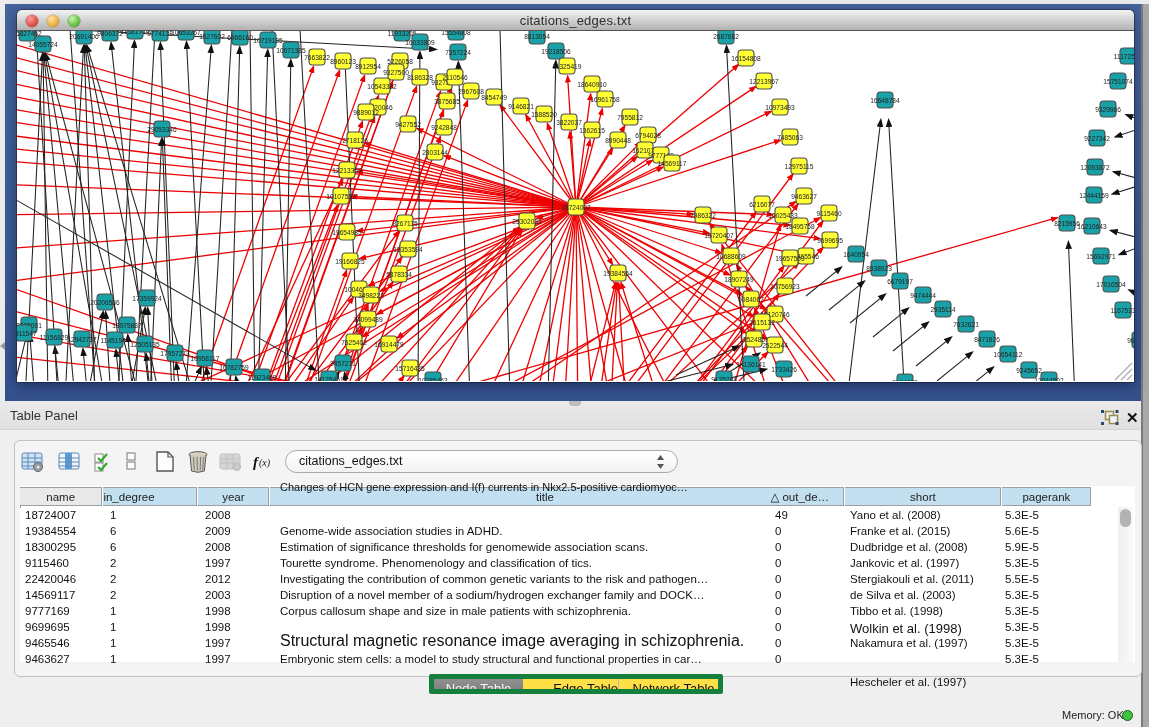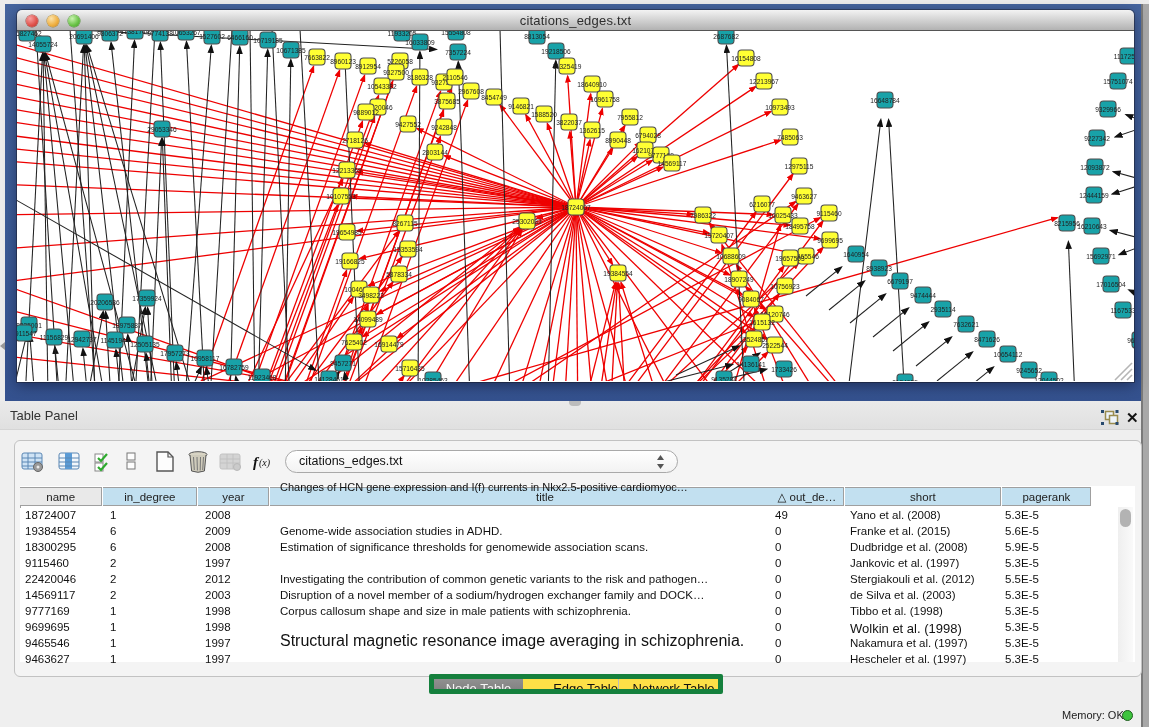--- a/index.html
+++ b/index.html
@@ -591,24 +591,24 @@
 </svg>
 
 <div style="position:absolute;left:285px;top:450px;width:393px;height:23px;background:linear-gradient(180deg,#ffffff,#f2f2f2);border:1px solid #a9a9a9;border-radius:12px;font-size:12.5px;line-height:21px;color:#111;padding-left:13px">citations_edges.txt
   <svg width="9" height="14" viewBox="0 0 9 14" style="position:absolute;right:12px;top:4px">
    <path d="M4.5 0 L8 5 L1 5 z" fill="#555"></path>
         <path d="M4.5 14 L8 9 L1 9 z" fill="#555"></path>
   </svg>
 </div>
 <div style="position:absolute;left:20px;top:487px;width:1px;height:21px;background:#9f9f9f"></div>
     <div style="position:absolute;left:20px;top:487px;width:82.4px;height:19px;background:#e9e9e9;border:1px solid #9f9f9f;border-left:none;font-size:11.5px;text-align:center;line-height:19px;color:#222">name</div>
-    <div style="position:absolute;left:103.4px;top:487px;width:94.0px;height:19px;background:#c2e0f0;border:1px solid #9f9f9f;border-left:none;font-size:11.5px;text-align:center;line-height:19px;color:#222">in_degree</div>
+    <div style="position:absolute;left:103.4px;top:487px;width:94.0px;height:19px;background:#c2e0f0;border:1px solid #9f9f9f;border-left:none;font-size:11.5px;text-align:left;line-height:19px;color:#222">in_degree</div>
     <div style="position:absolute;left:198.4px;top:487px;width:71.0px;height:19px;background:#c2e0f0;border:1px solid #9f9f9f;border-left:none;font-size:11.5px;text-align:center;line-height:19px;color:#222">year</div>
     <div style="position:absolute;left:270.4px;top:487px;width:550px;height:19px;background:#c2e0f0;border:1px solid #9f9f9f;border-left:none;font-size:11.5px;text-align:center;line-height:19px;color:#222">title</div>
-    <div style="position:absolute;left:770.4px;top:487px;width:74.0px;height:19px;background:#c2e0f0;border:1px solid #9f9f9f;border-left:none;font-size:11.5px;text-align:center;line-height:19px;color:#222">△ out_de…</div>
+    <div style="position:absolute;left:770.4px;top:487px;width:74.0px;height:19px;background:#c2e0f0;border:1px solid #9f9f9f;border-left:none;font-size:11.5px;line-height:19px;color:#222">△ out_de…</div>
     <div style="position:absolute;left:845.4px;top:487px;width:156.0px;height:19px;background:#c2e0f0;border:1px solid #9f9f9f;border-left:none;font-size:11.5px;text-align:center;line-height:19px;color:#222">short</div>
     <div style="position:absolute;left:1002.4px;top:487px;width:89.0px;height:19px;background:#c2e0f0;border:1px solid #9f9f9f;border-left:none;font-size:11.5px;text-align:center;line-height:19px;color:#222">pagerank</div>
     <div style="position:absolute;left:25px;top:509px;font-size:11.5px;color:#111;white-space:nowrap">18724007</div>
     <div style="position:absolute;left:110px;top:509px;font-size:11.5px;color:#111;white-space:nowrap">1</div>
     <div style="position:absolute;left:205px;top:509px;font-size:11.5px;color:#111;white-space:nowrap">2008</div>
     <div style="position:absolute;left:280px;top:481px;font-size:11px;color:#111;white-space:nowrap">Changes of HCN gene expression and I(f) currents in Nkx2.5-positive cardiomyoc…</div>
     <div style="position:absolute;left:775px;top:509px;font-size:11.5px;color:#111;white-space:nowrap">49</div>
     <div style="position:absolute;left:850px;top:509px;font-size:11.5px;color:#111;white-space:nowrap">Yano et al. (2008)</div>
     <div style="position:absolute;left:1005px;top:509px;font-size:11.5px;color:#111;white-space:nowrap">5.3E-5</div>
     <div style="position:absolute;left:25px;top:525px;font-size:11.5px;color:#111;white-space:nowrap">19384554</div>
@@ -621,29 +621,30 @@
     <div style="position:absolute;left:25px;top:541px;font-size:11.5px;color:#111;white-space:nowrap">18300295</div>
     <div style="position:absolute;left:110px;top:541px;font-size:11.5px;color:#111;white-space:nowrap">6</div>
     <div style="position:absolute;left:205px;top:541px;font-size:11.5px;color:#111;white-space:nowrap">2008</div>
     <div style="position:absolute;left:280px;top:541px;font-size:11.5px;color:#111;white-space:nowrap">Estimation of significance thresholds for genomewide association scans.</div>
     <div style="position:absolute;left:775px;top:541px;font-size:11.5px;color:#111;white-space:nowrap">0</div>
     <div style="position:absolute;left:850px;top:541px;font-size:11.5px;color:#111;white-space:nowrap">Dudbridge et al. (2008)</div>
     <div style="position:absolute;left:1005px;top:541px;font-size:11.5px;color:#111;white-space:nowrap">5.9E-5</div>
     <div style="position:absolute;left:25px;top:557px;font-size:11.5px;color:#111;white-space:nowrap">9115460</div>
     <div style="position:absolute;left:110px;top:557px;font-size:11.5px;color:#111;white-space:nowrap">2</div>
     <div style="position:absolute;left:205px;top:557px;font-size:11.5px;color:#111;white-space:nowrap">1997</div>
+    <div style="position:absolute;left:280px;top:557px;font-size:11.5px;color:#111;white-space:nowrap">Tourette syndrome. Phenomenology and classification of tics.</div>
     <div style="position:absolute;left:775px;top:557px;font-size:11.5px;color:#111;white-space:nowrap">0</div>
     <div style="position:absolute;left:850px;top:557px;font-size:11.5px;color:#111;white-space:nowrap">Jankovic et al. (1997)</div>
     <div style="position:absolute;left:1005px;top:557px;font-size:11.5px;color:#111;white-space:nowrap">5.3E-5</div>
     <div style="position:absolute;left:25px;top:573px;font-size:11.5px;color:#111;white-space:nowrap">22420046</div>
     <div style="position:absolute;left:110px;top:573px;font-size:11.5px;color:#111;white-space:nowrap">2</div>
     <div style="position:absolute;left:205px;top:573px;font-size:11.5px;color:#111;white-space:nowrap">2012</div>
     <div style="position:absolute;left:280px;top:573px;font-size:11.5px;color:#111;white-space:nowrap">Investigating the contribution of common genetic variants to the risk and pathogen…</div>
     <div style="position:absolute;left:775px;top:573px;font-size:11.5px;color:#111;white-space:nowrap">0</div>
-    <div style="position:absolute;left:850px;top:573px;font-size:11.5px;color:#111;white-space:nowrap">Stergiakouli et al. (2012)</div>
+    <div style="position:absolute;left:850px;top:573px;font-size:11.5px;color:#111;white-space:nowrap">Stergiakouli et al. (2011)</div>
     <div style="position:absolute;left:1005px;top:573px;font-size:11.5px;color:#111;white-space:nowrap">5.5E-5</div>
     <div style="position:absolute;left:25px;top:589px;font-size:11.5px;color:#111;white-space:nowrap">14569117</div>
     <div style="position:absolute;left:110px;top:589px;font-size:11.5px;color:#111;white-space:nowrap">2</div>
     <div style="position:absolute;left:205px;top:589px;font-size:11.5px;color:#111;white-space:nowrap">2003</div>
     <div style="position:absolute;left:280px;top:589px;font-size:11.5px;color:#111;white-space:nowrap">Disruption of a novel member of a sodium/hydrogen exchanger family and DOCK…</div>
     <div style="position:absolute;left:775px;top:589px;font-size:11.5px;color:#111;white-space:nowrap">0</div>
     <div style="position:absolute;left:850px;top:589px;font-size:11.5px;color:#111;white-space:nowrap">de Silva et al. (2003)</div>
     <div style="position:absolute;left:1005px;top:589px;font-size:11.5px;color:#111;white-space:nowrap">5.3E-5</div>
     <div style="position:absolute;left:25px;top:605px;font-size:11.5px;color:#111;white-space:nowrap">9777169</div>
     <div style="position:absolute;left:110px;top:605px;font-size:11.5px;color:#111;white-space:nowrap">1</div>
@@ -661,22 +662,23 @@
     <div style="position:absolute;left:1005px;top:621px;font-size:11.5px;color:#111;white-space:nowrap">5.3E-5</div>
     <div style="position:absolute;left:25px;top:637px;font-size:11.5px;color:#111;white-space:nowrap">9465546</div>
     <div style="position:absolute;left:110px;top:637px;font-size:11.5px;color:#111;white-space:nowrap">1</div>
     <div style="position:absolute;left:205px;top:637px;font-size:11.5px;color:#111;white-space:nowrap">1997</div>
     <div style="position:absolute;left:775px;top:637px;font-size:11.5px;color:#111;white-space:nowrap">0</div>
     <div style="position:absolute;left:850px;top:637px;font-size:11.5px;color:#111;white-space:nowrap">Nakamura et al. (1997)</div>
     <div style="position:absolute;left:1005px;top:637px;font-size:11.5px;color:#111;white-space:nowrap">5.3E-5</div>
     <div style="position:absolute;left:25px;top:653px;font-size:11.5px;color:#111;white-space:nowrap">9463627</div>
     <div style="position:absolute;left:110px;top:653px;font-size:11.5px;color:#111;white-space:nowrap">1</div>
     <div style="position:absolute;left:205px;top:653px;font-size:11.5px;color:#111;white-space:nowrap">1997</div>
+    <div style="position:absolute;left:280px;top:653px;font-size:11.5px;color:#111;white-space:nowrap">Embryonic stem cells: a model to study structural and functional properties in car…</div>
     <div style="position:absolute;left:775px;top:653px;font-size:11.5px;color:#111;white-space:nowrap">0</div>
-    <div style="position:absolute;left:850px;top:653px;font-size:11.5px;color:#111;white-space:nowrap">Hescheler et al. (1997)</div>
+    <div style="position:absolute;left:850px;top:676px;font-size:11.5px;color:#111;white-space:nowrap">Hescheler et al. (1997)</div>
     <div style="position:absolute;left:1005px;top:653px;font-size:11.5px;color:#111;white-space:nowrap">5.3E-5</div>
 
 <div style="position:absolute;left:1118px;top:507px;width:15px;height:155px;background:linear-gradient(90deg,#efefef,#fafafa)"></div>
 <div style="position:absolute;left:1120px;top:509px;width:11px;height:18px;background:#b3b3b3;border-radius:6px"></div>
 
 <div style="position:absolute;left:429px;top:674px;width:294px;height:20px;border:5px solid #15803d;border-radius:2px;background:#fde047;overflow:hidden">
   <div style="position:absolute;left:0;top:0;width:89px;height:20px;background:linear-gradient(180deg,#909090,#767676);color:#f5f5f5;font-size:13px;text-align:center;line-height:19px">Node Table</div>
   <div style="position:absolute;left:89px;top:0;width:96px;height:20px;color:#111;font-size:13px;text-align:right;line-height:19px;border-right:1px solid #bbb">Edge Table</div>
   <div style="position:absolute;left:185px;top:0;width:109px;height:20px;color:#111;font-size:13px;text-align:center;line-height:19px">Network Table</div>
 </div>

